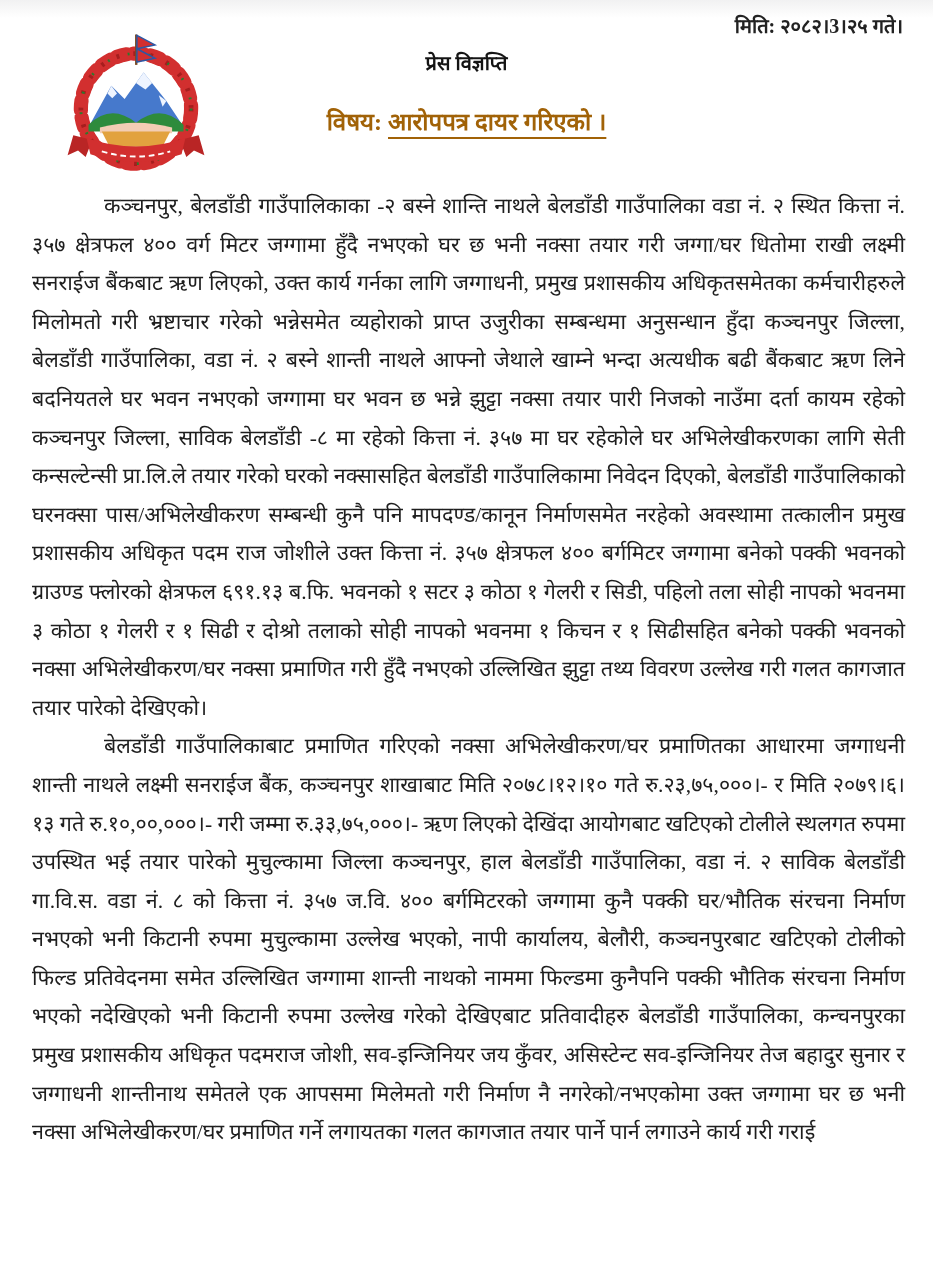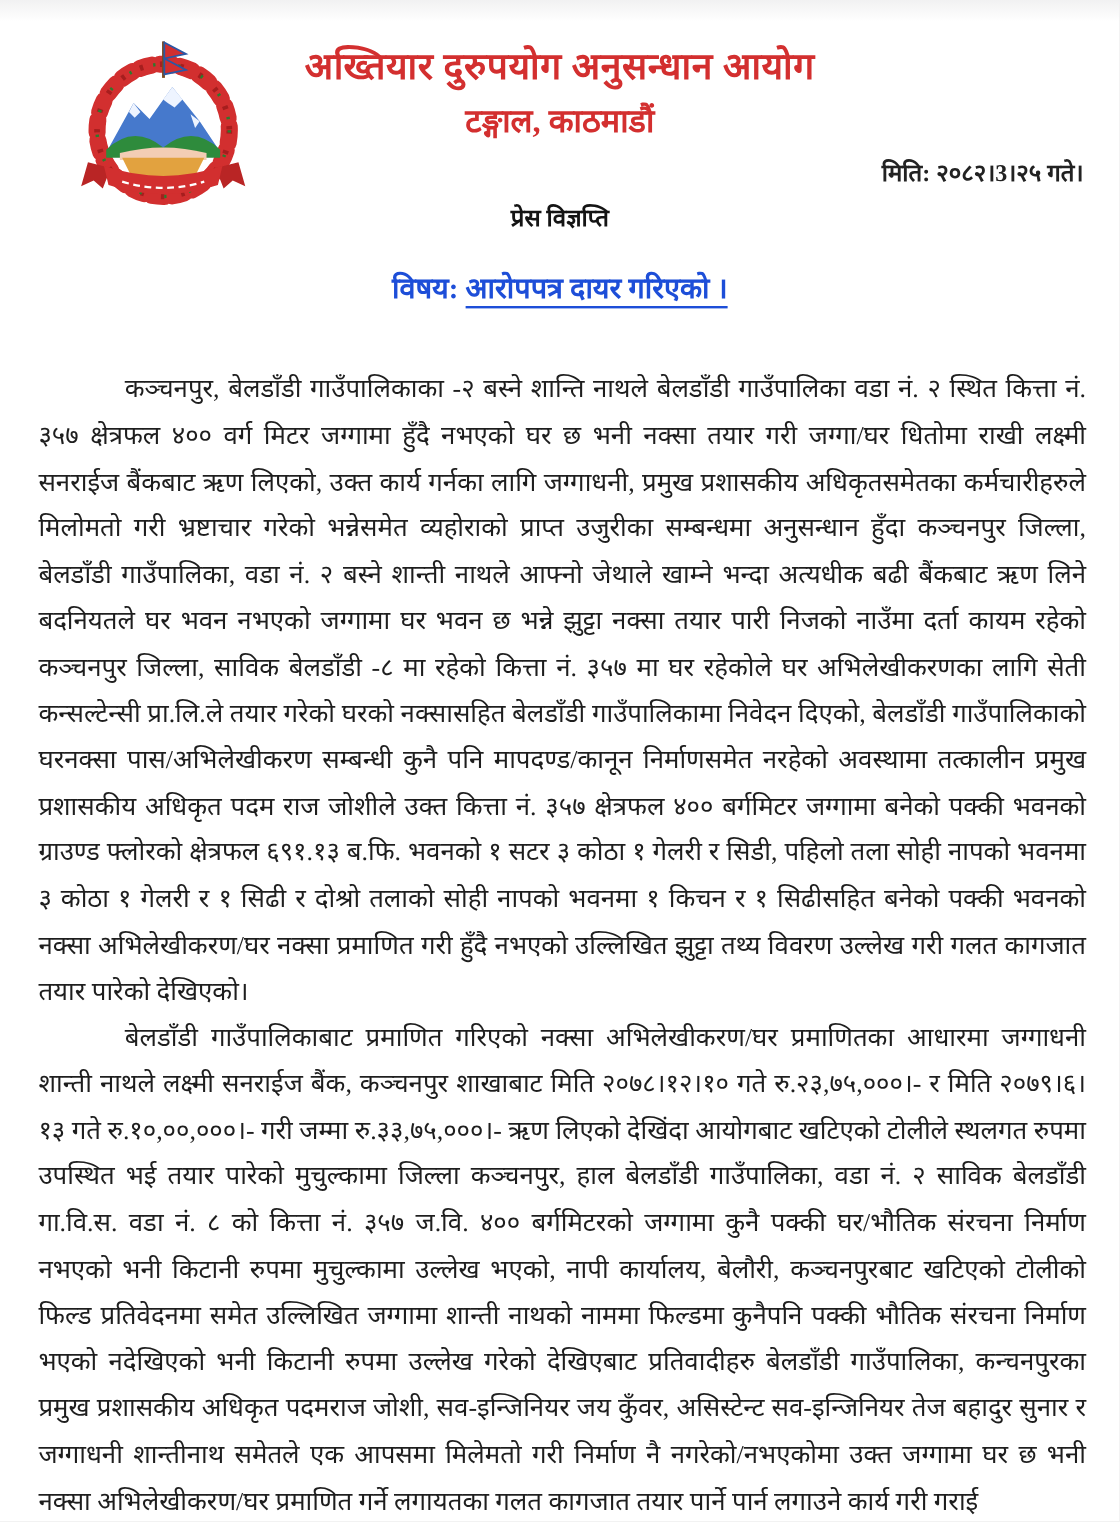--- a/index.html
+++ b/index.html
@@ -26,21 +26,21 @@
   .date-line{
     text-align:right;padding-right:30px;margin-top:12px;
     font-size:20px;color:#222;font-weight:bold;
   }
   .doc-title{
     text-align:center;font-weight:bold;font-size:20px;
     margin-top:10px;color:#141414;
   }
   .subject-line{
     text-align:center;font-size:24px;font-weight:bold;
-    margin-top:28px;color:#1d4ed8;
+    margin-top:28px;color:#a16207;
   }
   .subject-text{text-decoration:underline;text-underline-offset:7px;text-decoration-thickness:2px;}
   .doc-body{
     margin-top:50px;padding:0 28px 0 32px;
     font-size:21.5px;line-height:38.6px;
     text-align:justify;color:#1e1e1e;
   }
   .para{margin:0;}
   .para.indent{text-indent:72px;}
   .bold-run{font-weight:normal;}
@@ -75,24 +75,20 @@
       <path d="M44,108 h72 l-8,16 h-56 z" fill="#e2a23f"></path>
       <path d="M52,124 h56 l-5,8 h-46 z" fill="#c9882f"></path>
 
       <path d="M14,112 l20,5 -7,18 -8,-7 -11,5 z" fill="#b92525"></path>
       <path d="M146,112 l-20,5 7,18 8,-7 11,5 z" fill="#b92525"></path>
       <path d="M28,115 Q80,133 132,115 L128,132 Q80,148 32,132 Z" fill="#d22f2f"></path>
       <path d="M44,129 Q80,140 116,129" stroke="#ffffff" stroke-width="2" fill="none" stroke-dasharray="6 4"></path>
     </svg>
   </div>
 
-  <div class="letterhead">
-    <div class="org-name">अख्तियार दुरुपयोग अनुसन्धान आयोग</div>
-    <div class="org-address">टङ्गाल, काठमाडौं</div>
-  </div>
 
   <div class="date-line">मिति: २०८२।3।२५ गते।</div>
 
   <div class="doc-title">प्रेस विज्ञप्ति</div>
 
   <div class="subject-line"><span class="subject-label">विषय:</span><span>&nbsp;</span><span class="subject-text">आरोपपत्र दायर गरिएको ।</span></div>
 
   <div class="doc-body">
       <p class="para indent"><span>कञ्चनपुर, बेलडाँडी गाउँपालिकाका -२ बस्ने शान्ति नाथले बेलडाँडी गाउँपालिका वडा नं. २ स्थित कित्ता नं. ३५७ क्षेत्रफल ४०० वर्ग मिटर जग्गामा हुँदै नभएको घर छ भनी नक्सा तयार गरी जग्गा/घर धितोमा राखी लक्ष्मी सनराईज बैंकबाट ऋण लिएको, उक्त कार्य गर्नका लागि जग्गाधनी, प्रमुख प्रशासकीय अधिकृतसमेतका कर्मचारीहरुले मिलोमतो गरी भ्रष्टाचार गरेको भन्नेसमेत व्यहोराको प्राप्त उजुरीका सम्बन्धमा अनुसन्धान हुँदा कञ्चनपुर जिल्ला, बेलडाँडी गाउँपालिका, वडा नं. २ बस्ने शान्ती नाथले आफ्नो जेथाले खाम्ने भन्दा अत्यधीक बढी बैंकबाट ऋण लिने बदनियतले घर भवन नभएको जग्गामा घर भवन छ भन्ने झुट्टा नक्सा तयार पारी निजको नाउँमा दर्ता कायम रहेको कञ्चनपुर जिल्ला, साविक बेलडाँडी -८ मा रहेको कित्ता नं. ३५७ मा घर रहेकोले घर अभिलेखीकरणका लागि सेती कन्सल्टेन्सी प्रा.लि.ले तयार गरेको घरको नक्सासहित बेलडाँडी गाउँपालिकामा निवेदन दिएको, बेलडाँडी गाउँपालिकाको घरनक्सा पास/अभिलेखीकरण सम्बन्धी कुनै पनि मापदण्ड/कानून निर्माणसमेत नरहेको अवस्थामा तत्कालीन प्रमुख प्रशासकीय अधिकृत पदम राज जोशीले उक्त कित्ता नं. ३५७ क्षेत्रफल ४०० बर्गमिटर जग्गामा बनेको पक्की भवनको </span><span class="bold-run">ग्राउण्ड फ्लोरको क्षेत्रफल ६९१.१३ ब.फि. भवनको १ सटर ३ कोठा १ गेलरी र सिडी, पहिलो तला सोही नापको भवनमा ३ कोठा १ गेलरी र १ सिढी र दोश्रो तलाको सोही नापको भवनमा १ किचन र १ सिढी</span><span>सहित बनेको पक्की भवनको नक्सा अभिलेखीकरण/घर नक्सा प्रमाणित गरी हुँदै नभएको उल्लिखित झुट्टा तथ्य विवरण उल्लेख गरी गलत कागजात तयार पारेको देखिएको।</span></p>
       <p class="para indent"><span>बेलडाँडी गाउँपालिकाबाट प्रमाणित गरिएको नक्सा अभिलेखीकरण/घर प्रमाणितका आधारमा जग्गाधनी शान्ती नाथले लक्ष्मी सनराईज बैंक, कञ्चनपुर शाखाबाट मिति २०७८।१२।१० गते रु.२३,७५,०००।- र मिति २०७९।६।१३ गते रु.१०,००,०००।- गरी जम्मा रु.३३,७५,०००।- ऋण लिएको देखिंदा आयोगबाट खटिएको टोलीले स्थलगत रुपमा उपस्थित भई तयार पारेको मुचुल्कामा जिल्ला कञ्चनपुर, हाल बेलडाँडी गाउँपालिका, वडा नं. २ साविक बेलडाँडी गा.वि.स. वडा नं. ८ को कित्ता नं. ३५७ ज.वि. ४०० बर्गमिटरको जग्गामा कुनै पक्की घर/भौतिक संरचना निर्माण नभएको भनी किटानी रुपमा मुचुल्कामा उल्लेख भएको, नापी कार्यालय, बेलौरी, कञ्चनपुरबाट खटिएको टोलीको फिल्ड प्रतिवेदनमा समेत उल्लिखित जग्गामा शान्ती नाथको नाममा फिल्डमा कुनैपनि पक्की भौतिक संरचना निर्माण भएको नदेखिएको भनी किटानी रुपमा उल्लेख गरेको देखिएबाट प्रतिवादीहरु बेलडाँडी गाउँपालिका, कन्चनपुरका प्रमुख प्रशासकीय अधिकृत पदमराज जोशी, सव-इन्जिनियर जय कुँवर, असिस्टेन्ट सव-इन्जिनियर तेज बहादुर सुनार र जग्गाधनी शान्तीनाथ समेतले एक आपसमा मिलेमतो गरी निर्माण नै नगरेको/नभएकोमा उक्त जग्गामा घर छ भनी नक्सा अभिलेखीकरण/घर प्रमाणित गर्ने लगायतका गलत कागजात तयार पार्ने पार्न लगाउने कार्य गरी गराई</span></p>

